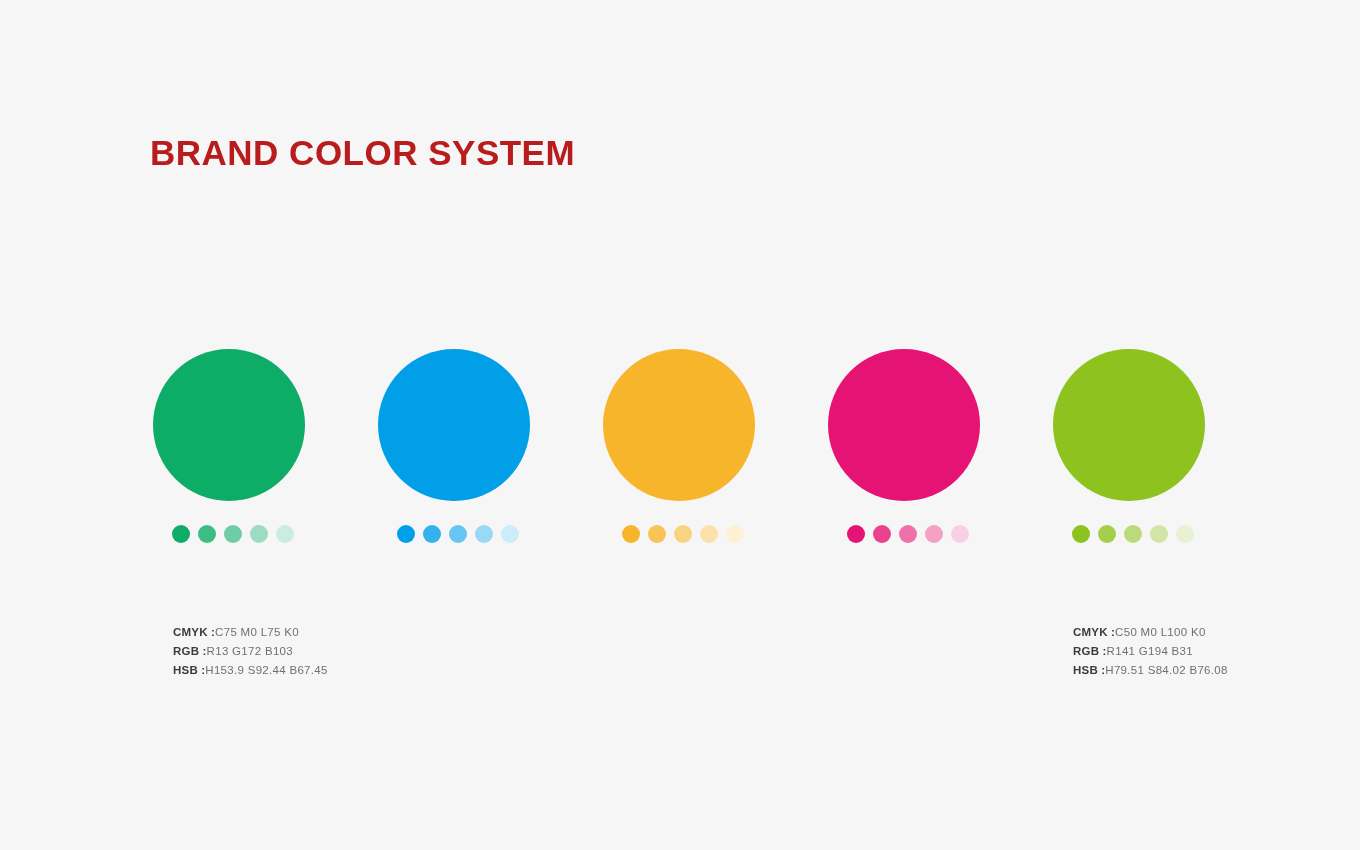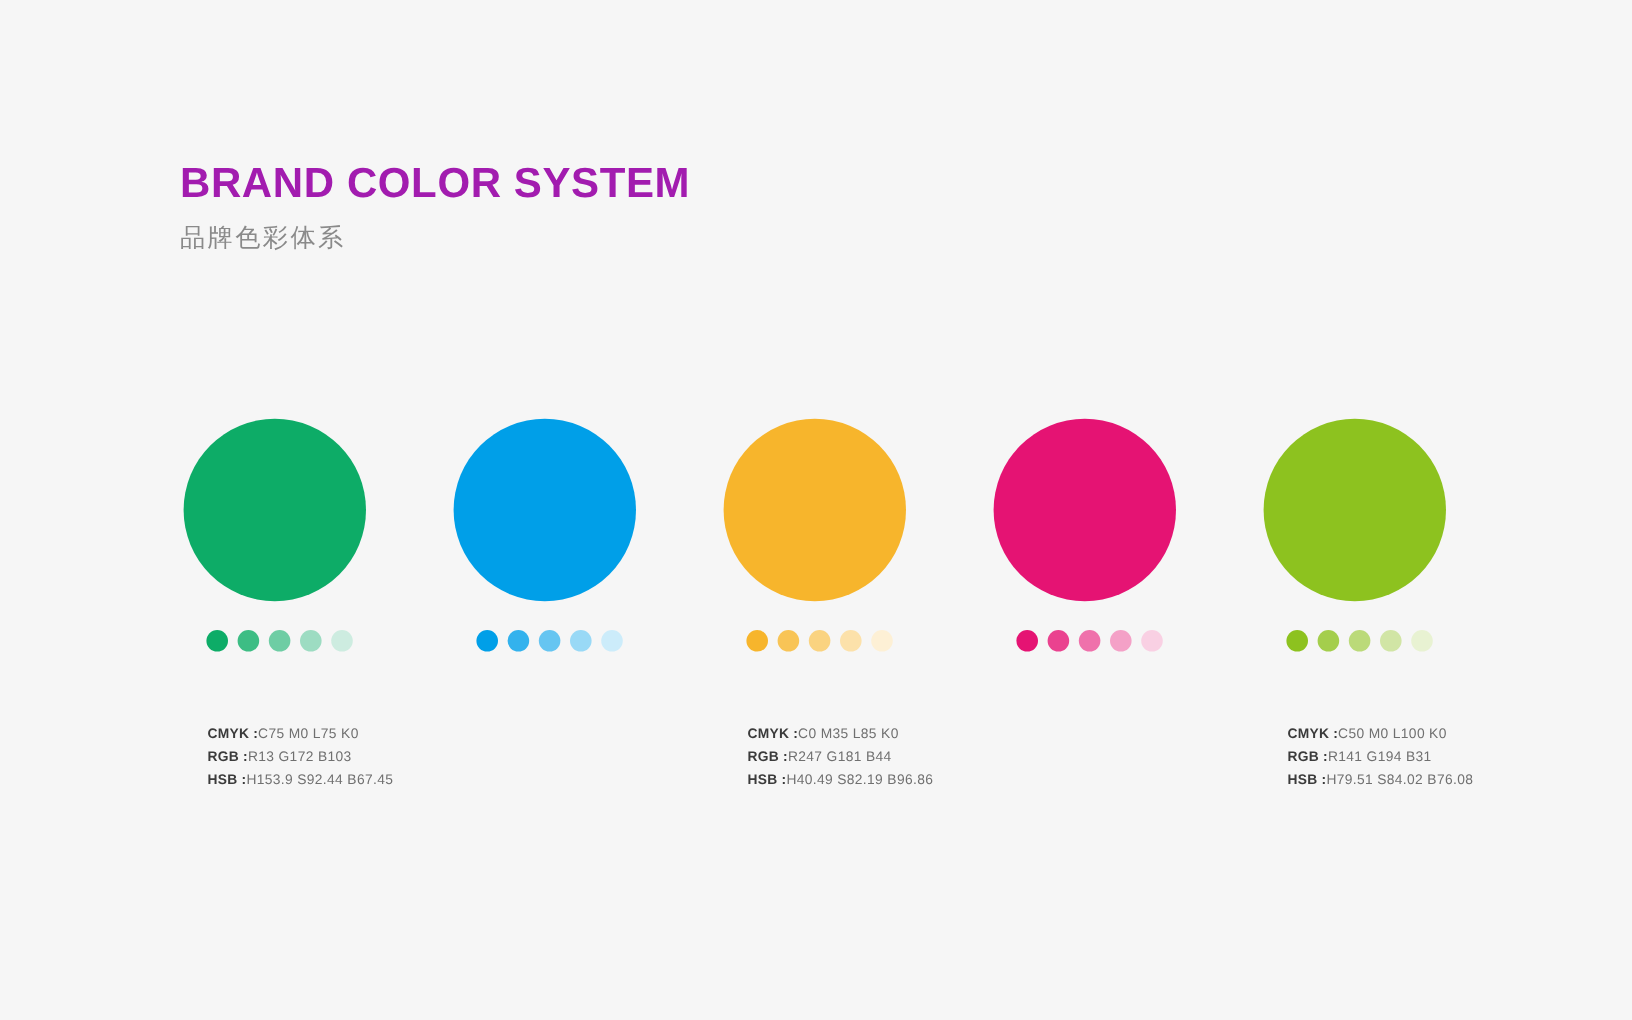--- a/index.html
+++ b/index.html
@@ -78,21 +78,21 @@
     box-sizing: border-box;
   }
   .tint {
     width: 18px;
     height: 18px;
     border-radius: 50%;
     flex: 0 0 auto;
   }
 
   .specs {
-    margin-top: 60px;
+    margin-top: 80px;
     padding-left: 20px;
     box-sizing: border-box;
     white-space: nowrap;
   }
   .spec-row {
     font-size: 11.5px;
     line-height: 19px;
     color: #6a6a6a;
     white-space: nowrap;
   }
@@ -105,22 +105,21 @@
     color: #707070;
     letter-spacing: 0.3px;
   }
 </style>
 </head>
 <body style="background: rgb(246, 246, 246);">
 
 <div class="page">
 
   <div class="header">
-    <div class="title" style="color: #a21caf;">BRAND COLOR SYSTEM</div>
-    <div class="subtitle" style="color: rgb(138, 138, 138);">品牌色彩体系</div>
+    <div class="title" style="color: #b91c1c;">BRAND COLOR SYSTEM</div>
   </div>
 
   <div class="swatches">
 
     <div class="swatch">
       <div class="disc" style="background: rgb(13, 172, 103);"></div>
       <div class="tints">
         <div class="tint" style="background: rgb(13, 172, 103);"></div>
         <div class="tint" style="background: rgb(61, 189, 132);"></div>
         <div class="tint" style="background: rgb(110, 205, 164);"></div>
@@ -147,25 +146,20 @@
 
     <div class="swatch">
       <div class="disc" style="background: rgb(247, 181, 44);"></div>
       <div class="tints">
         <div class="tint" style="background: rgb(247, 181, 44);"></div>
         <div class="tint" style="background: rgb(248, 196, 86);"></div>
         <div class="tint" style="background: rgb(250, 211, 128);"></div>
         <div class="tint" style="background: rgb(252, 225, 170);"></div>
         <div class="tint" style="background: rgb(253, 240, 213);"></div>
       </div>
-      <div class="specs">
-        <div class="spec-row"><span class="spec-key">CMYK :</span><span class="spec-val">C0 M35 L85 K0</span></div>
-        <div class="spec-row"><span class="spec-key">RGB :</span><span class="spec-val">R247 G181 B44</span></div>
-        <div class="spec-row"><span class="spec-key">HSB :</span><span class="spec-val">H40.49 S82.19 B96.86</span></div>
-      </div>
     </div>
 
     <div class="swatch">
       <div class="disc" style="background: rgb(229, 19, 115);"></div>
       <div class="tints">
         <div class="tint" style="background: rgb(229, 19, 115);"></div>
         <div class="tint" style="background: rgb(234, 66, 143);"></div>
         <div class="tint" style="background: rgb(239, 113, 171);"></div>
         <div class="tint" style="background: rgb(244, 161, 199);"></div>
         <div class="tint" style="background: rgb(249, 208, 227);"></div>

